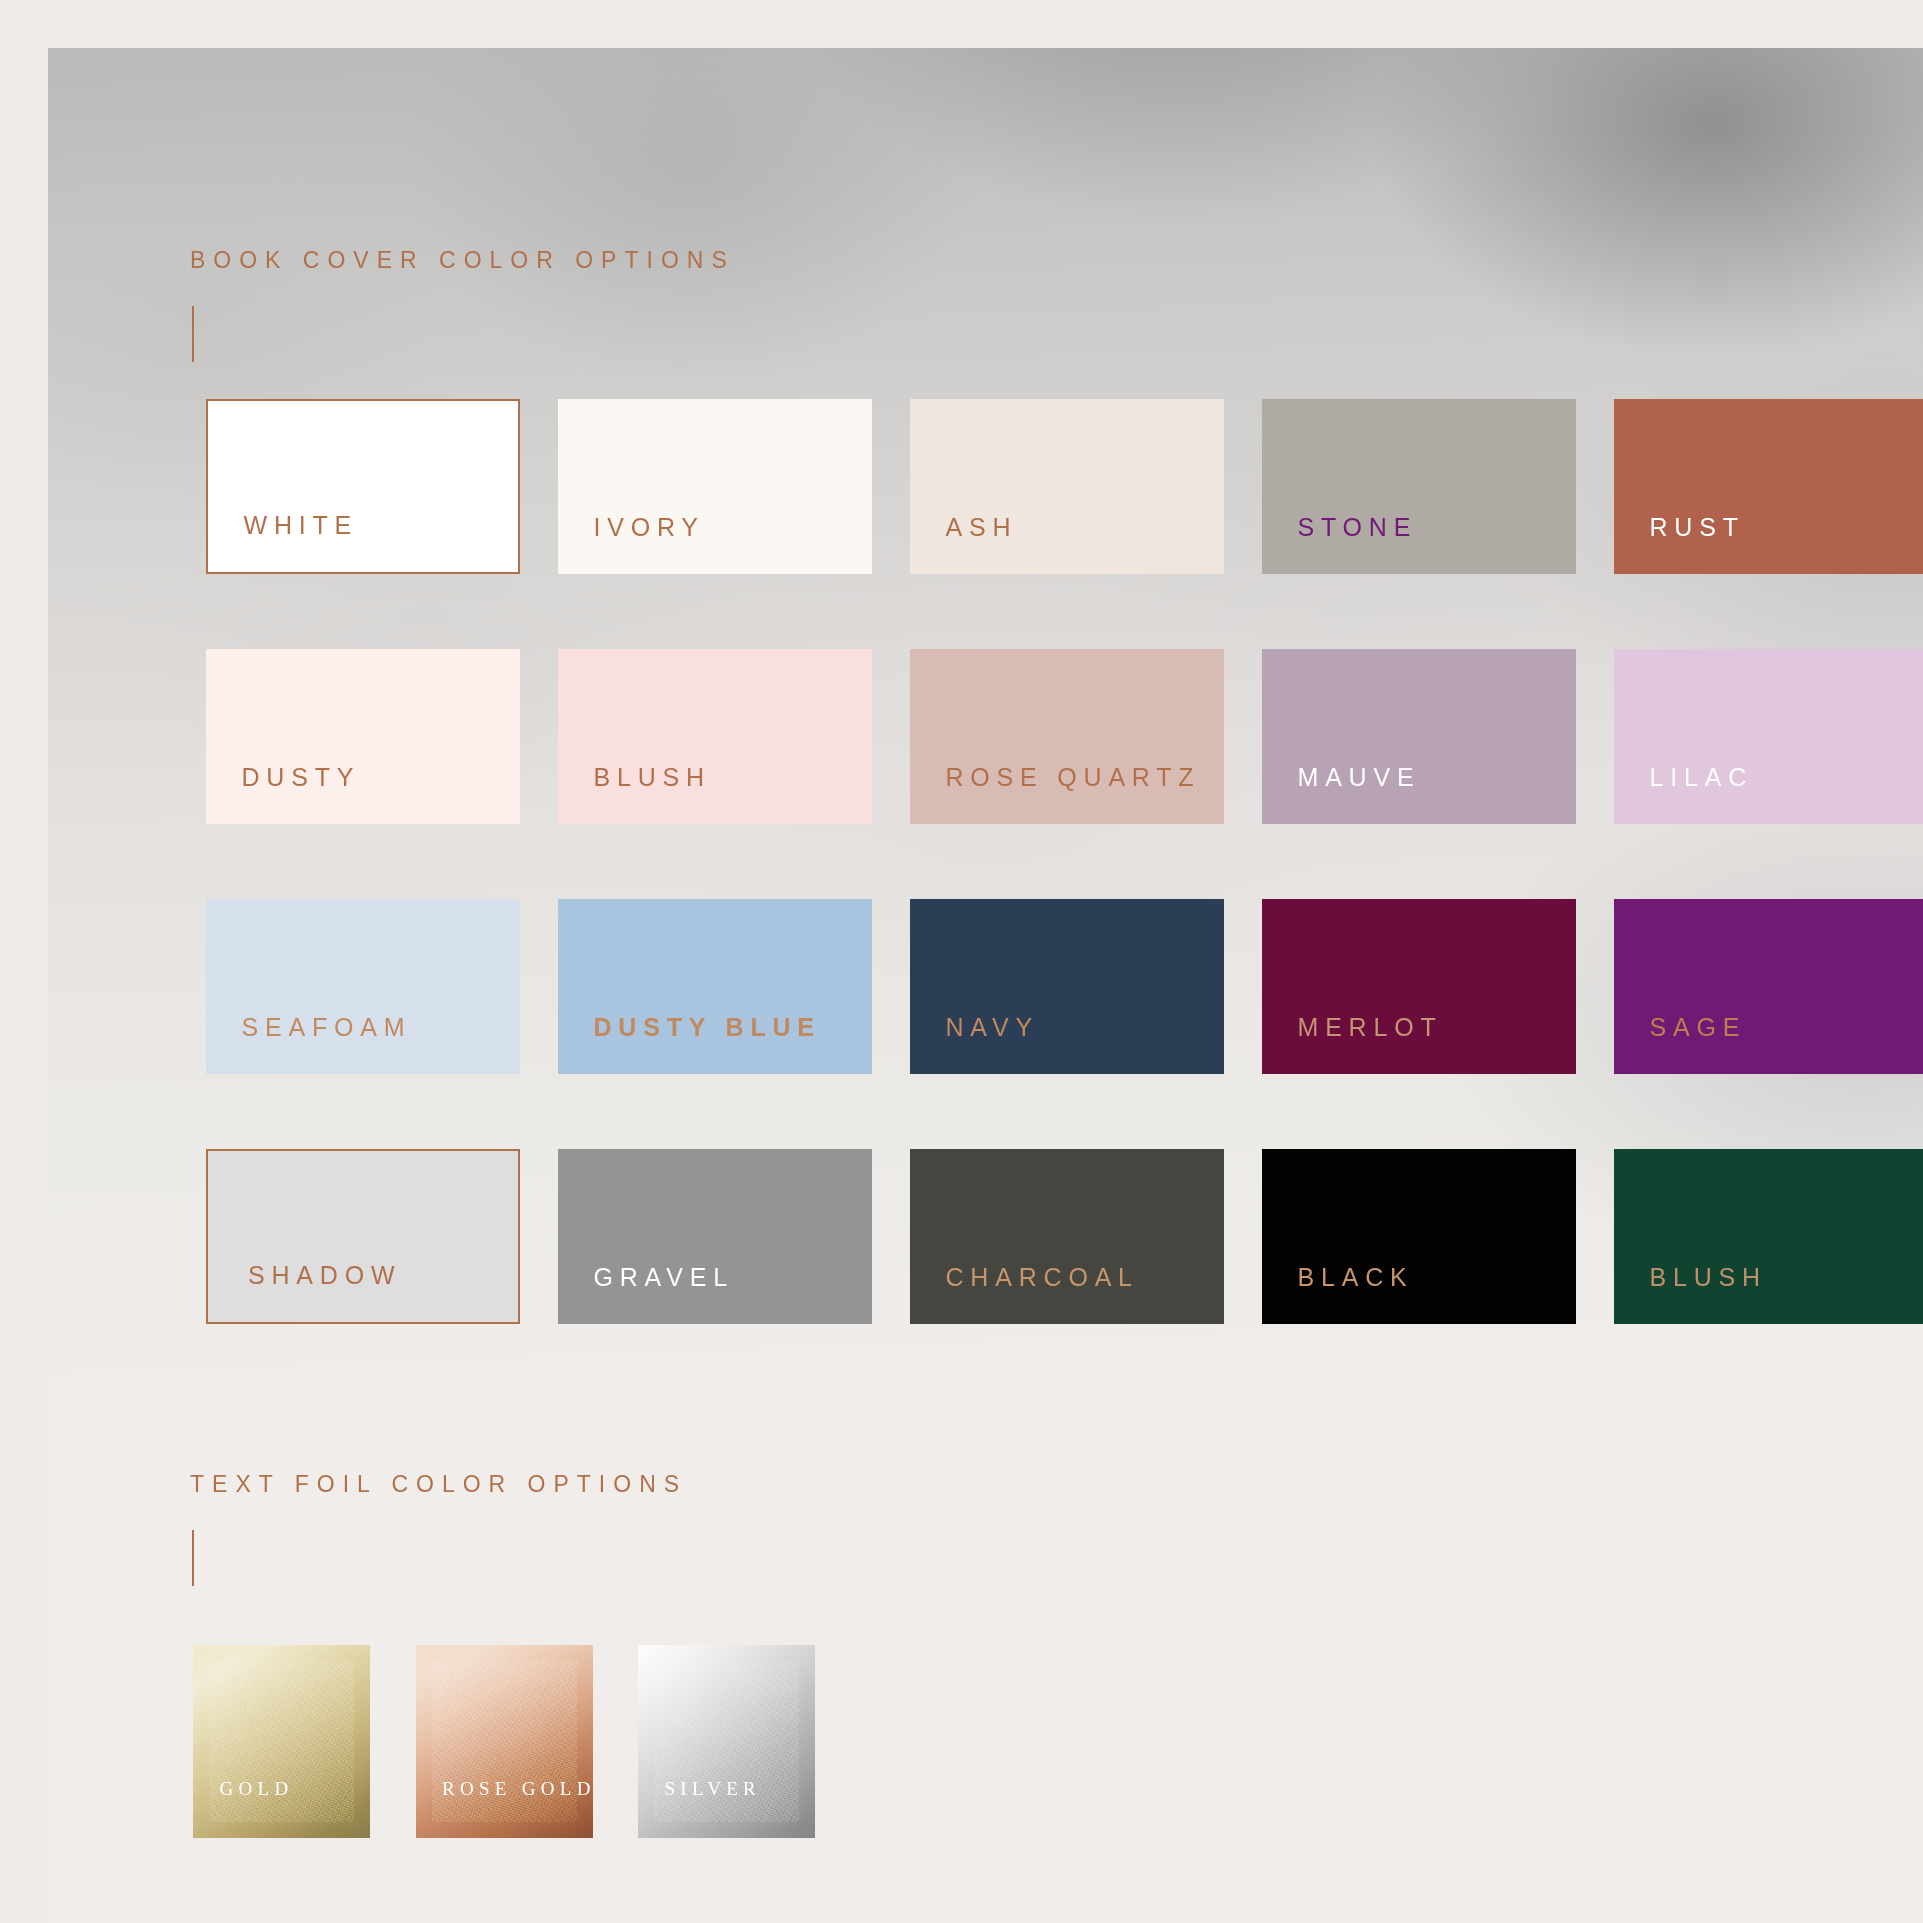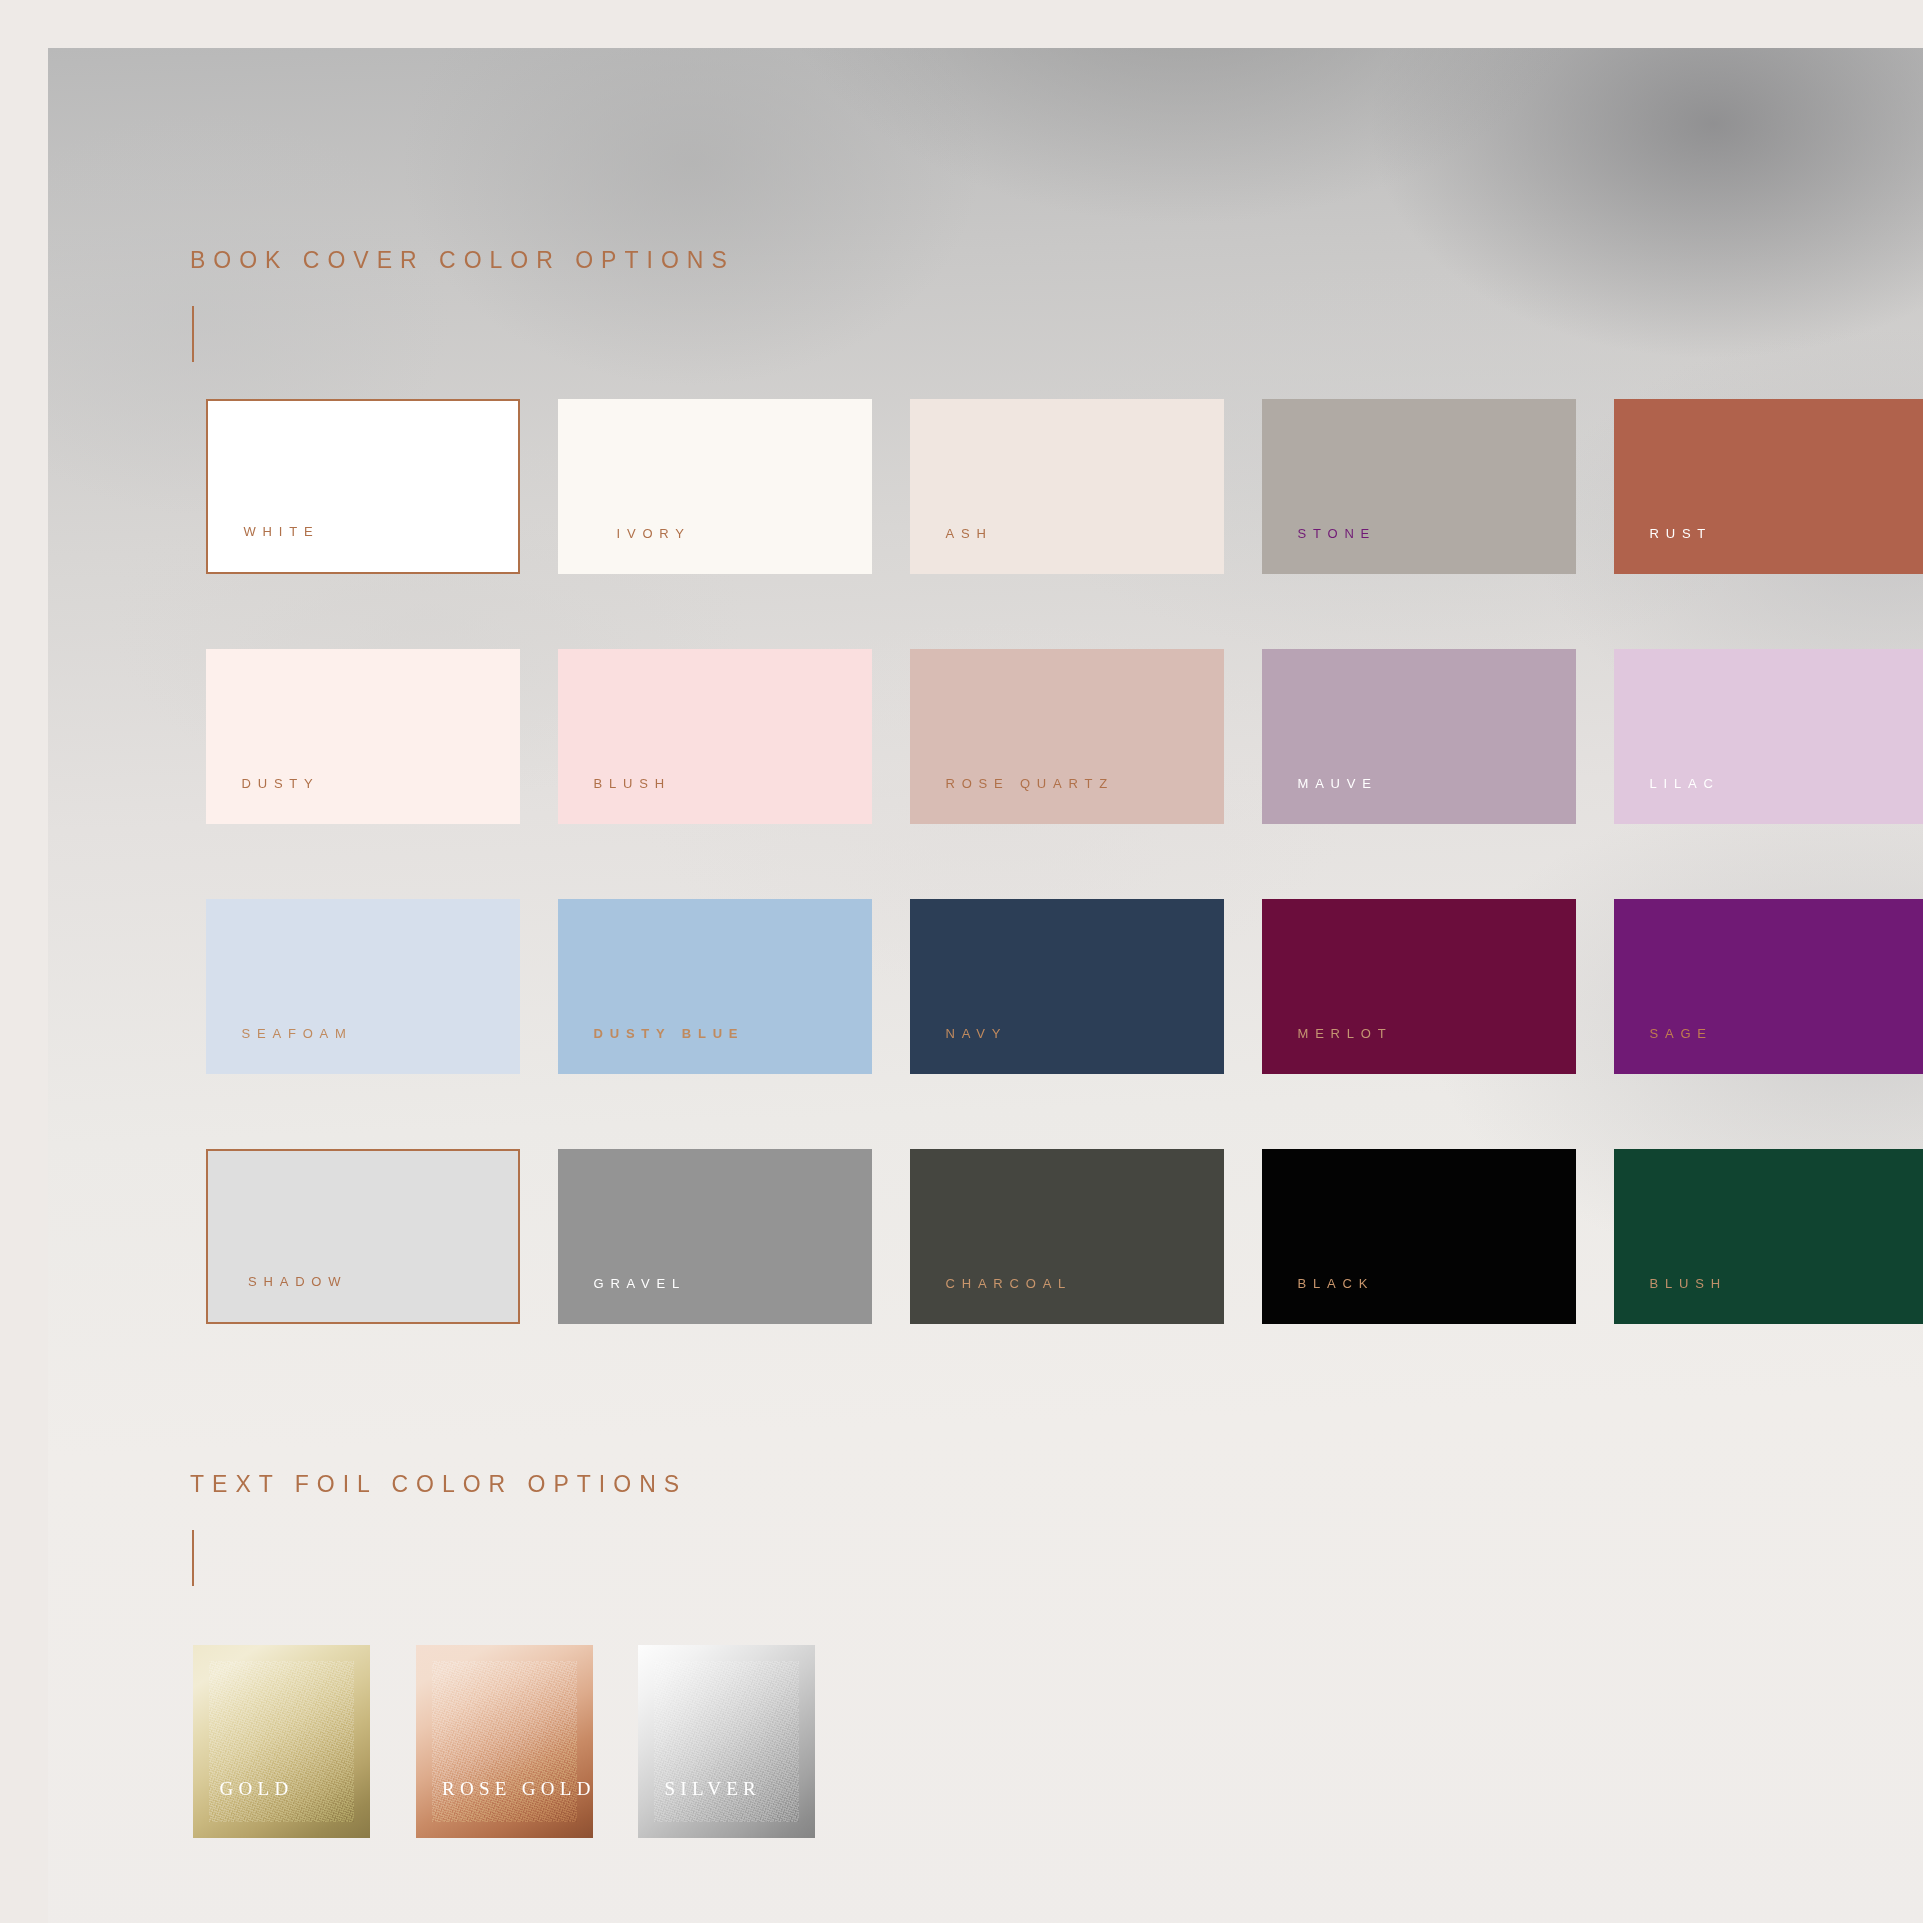--- a/index.html
+++ b/index.html
@@ -65,21 +65,21 @@
   }
 
   .swatch {
     position:relative;
     display:flex; align-items:flex-end;
     overflow:hidden;
   }
   .swatch.outlined { border:2.3px solid #b0714a; }
 
   .swatch-label {
-    font-size:13px;
+    font-size:25px;
     letter-spacing:6.8px;
     font-weight:400;
     white-space:nowrap;
     padding:0 0 18px 19.5px;
     line-height:1;
   }
   #foil-grid .swatch-label {
     font-size:19px;
     letter-spacing:5.3px;
     padding:0 0 24px 10.5px;
@@ -106,21 +106,21 @@
 
 <div id="page">
 
   <div class="section-title" style="left:126px; top:183px;">BOOK COVER COLOR OPTIONS</div>
   <div class="title-rule" style="left:128px; top:242px;"></div>
 
   <div class="swatch-grid" id="cover-grid">
       <div class="swatch outlined" style="background: rgb(255, 255, 255);">
         <span class="swatch-label" style="color: rgb(176, 113, 74); position: relative; z-index: 2;">WHITE</span>
       </div>
-      <div class="swatch" style="background: rgb(251, 248, 243); padding-left: 23px;">
+      <div class="swatch" style="background: rgb(251, 248, 243);">
         <span class="swatch-label" style="color: rgb(176, 113, 74); position: relative; z-index: 2;">IVORY</span>
       </div>
       <div class="swatch" style="background: rgb(240, 230, 224);">
         <span class="swatch-label" style="color: rgb(176, 113, 74); position: relative; z-index: 2;">ASH</span>
       </div>
       <div class="swatch" style="background: rgb(176, 170, 164);">
         <span class="swatch-label" style="color: #701a75; position: relative; z-index: 2;">STONE</span>
       </div>
       <div class="swatch" style="background: rgb(176, 98, 76);">
         <span class="swatch-label" style="color: rgb(255, 255, 255); position: relative; z-index: 2;">RUST</span>

